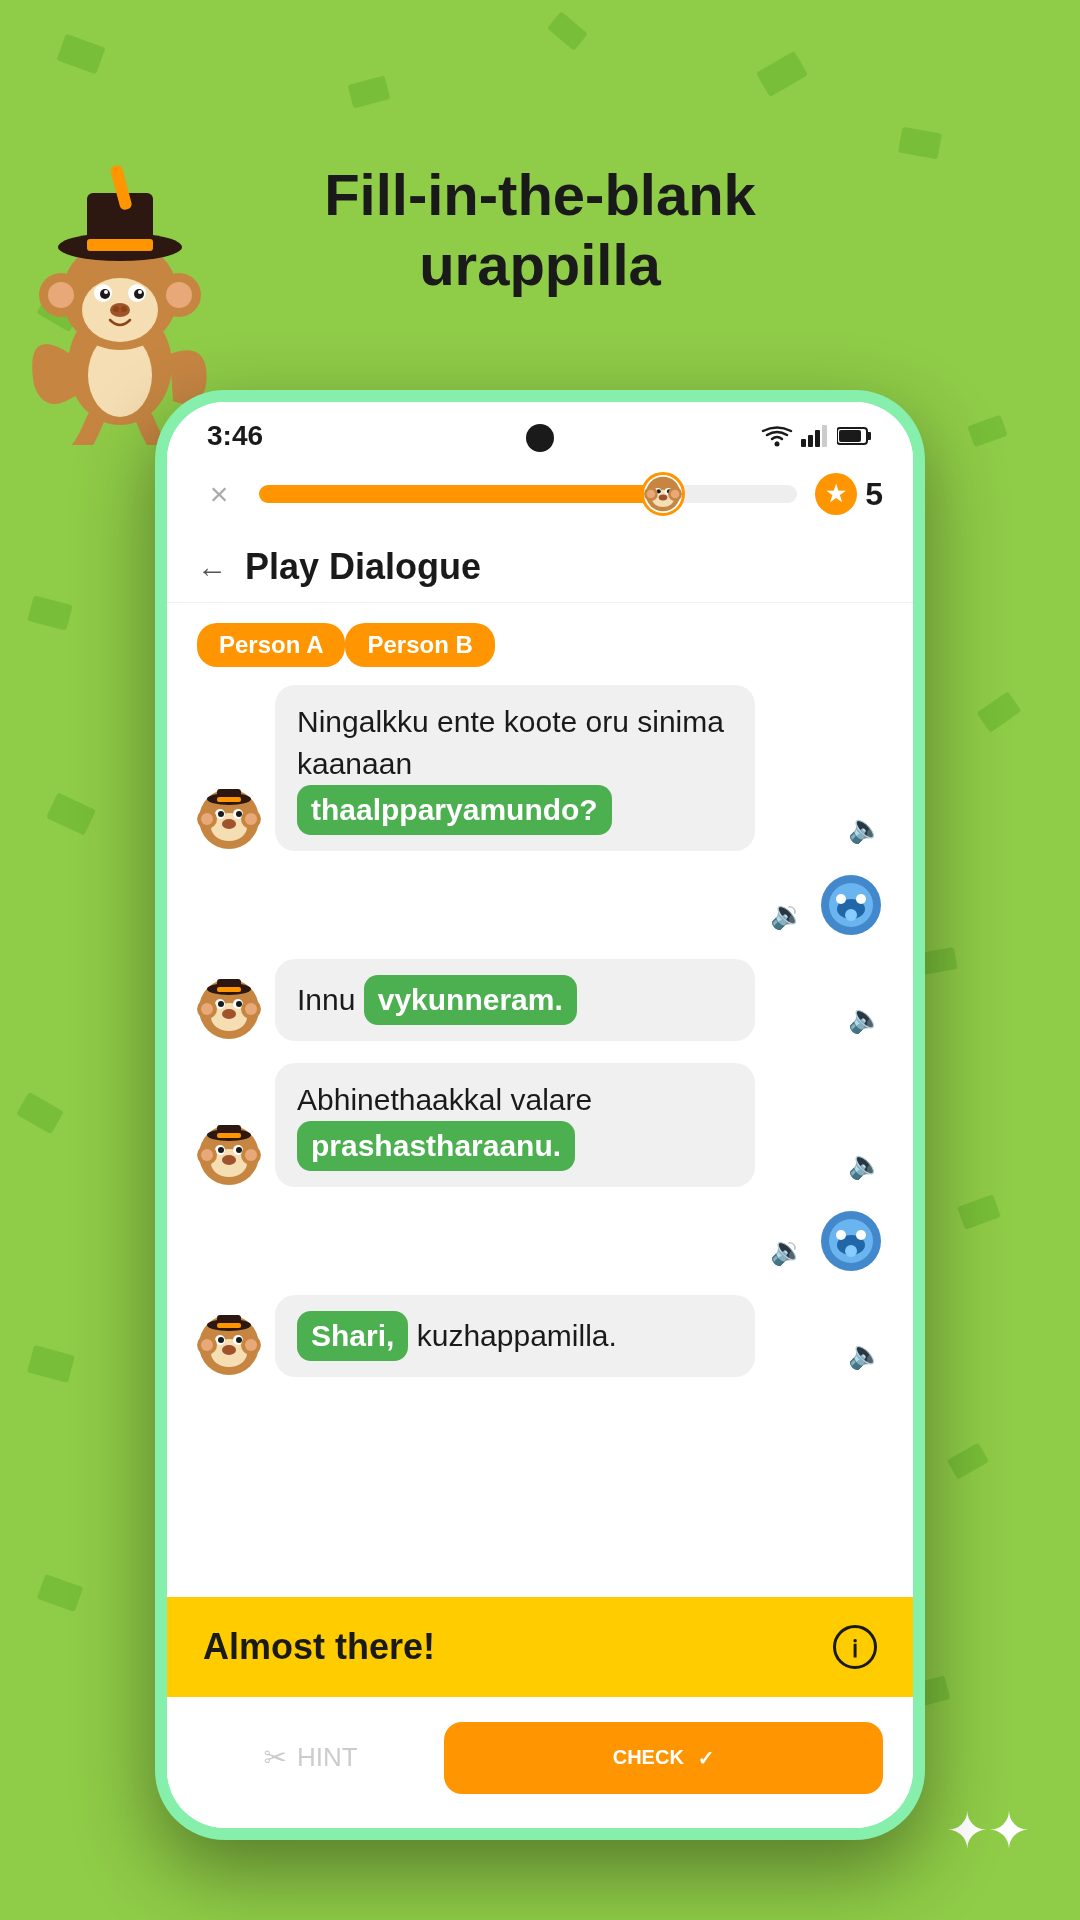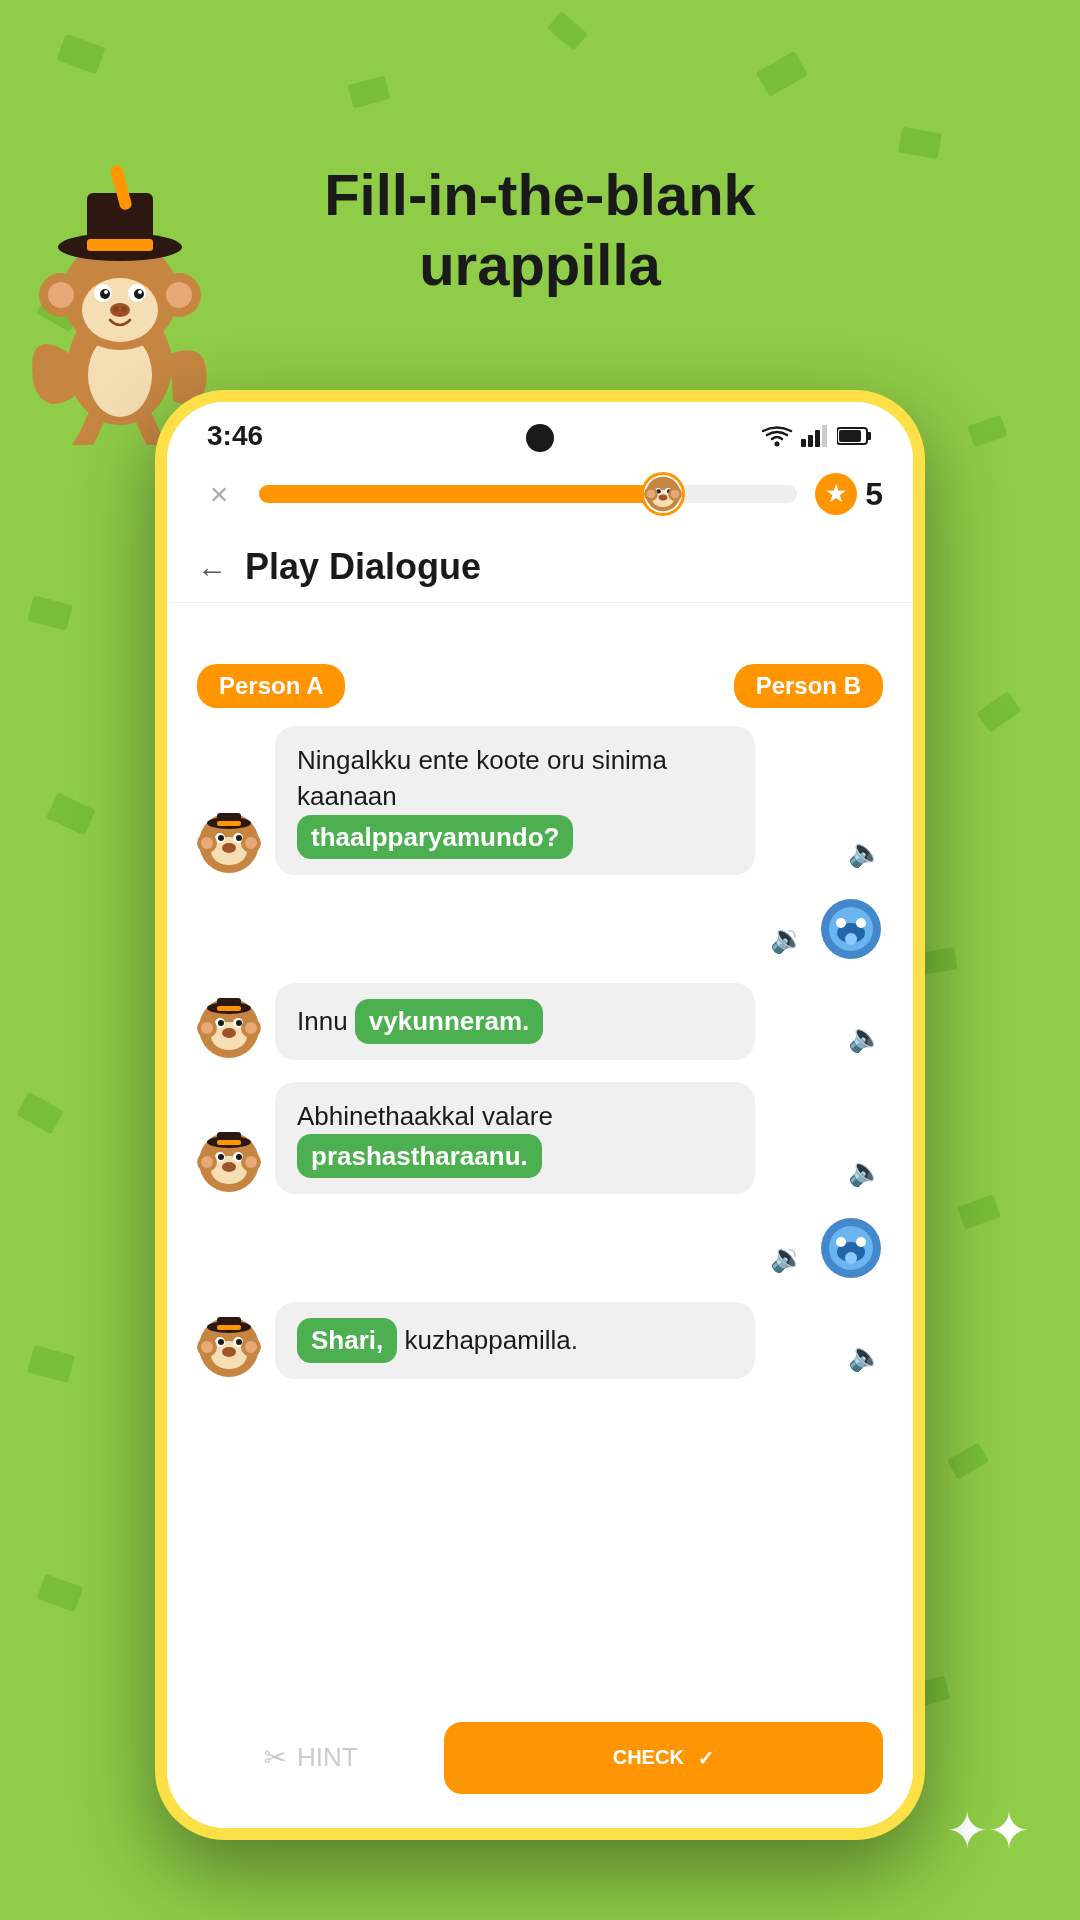--- a/index.html
+++ b/index.html
@@ -47,21 +47,21 @@
       position: absolute;
       top: 390px;
       left: 155px;
       width: 770px;
       height: 1450px;
     }
 
     .phone-outer {
       width: 100%;
       height: 100%;
-      background: #fde047;
+      background: #86efac;
       border-radius: 70px;
       padding: 12px;
       box-shadow: 0 30px 80px rgba(0,0,0,0.4);
     }
 
     .phone-inner {
       width: 100%;
       height: 100%;
       background: white;
       border-radius: 58px;
@@ -196,23 +196,21 @@
     .chat-area {
       flex: 1;
       overflow-y: auto;
       padding: 20px 30px;
       background: white;
     }
 
     
     .persons-row {
       display: flex;
-      justify-content: space-between;
       margin-bottom: 18px;
-      margin-top: 41px;
     }
     .person-label {
       background: #ff9500;
       color: white;
       padding: 8px 22px;
       border-radius: 20px;
       font-size: 24px;
       font-weight: 600;
     }
 
@@ -235,21 +233,21 @@
       display: flex;
       align-items: center;
       justify-content: center;
     }
 
     .bubble {
       background: #f0f0f0;
       border-radius: 20px;
       padding: 16px 22px;
       max-width: 480px;
-      font-size: 26px;
+      font-size: 30px;
       color: #1a1a1a;
       line-height: 1.4;
       position: relative;
     }
     .bubble.right {
       background: #ff9500;
       color: white;
     }
     .sound-icon {
       color: #aaa;
@@ -625,20 +623,24 @@
           </div>
           <div style="flex:1">
             <div class="bubble">
               <span class="highlight-word">Shari,</span> kuzhappamilla.
             </div>
           </div>
           <span class="sound-icon">🔈</span>
         </div>
       </div>
 
+      <div class="feedback-bar">
+        <span class="feedback-text">Almost there!</span>
+        <div class="feedback-info-icon">ℹ</div>
+      </div>
 
       <div class="bottom-actions">
         <button class="hint-btn">
           <span style="font-size:28px;">✂</span>
           <span>HINT</span>
         </button>
         <button class="check-btn">
           <span>CHECK</span>
           <span>✓</span>
         </button>

